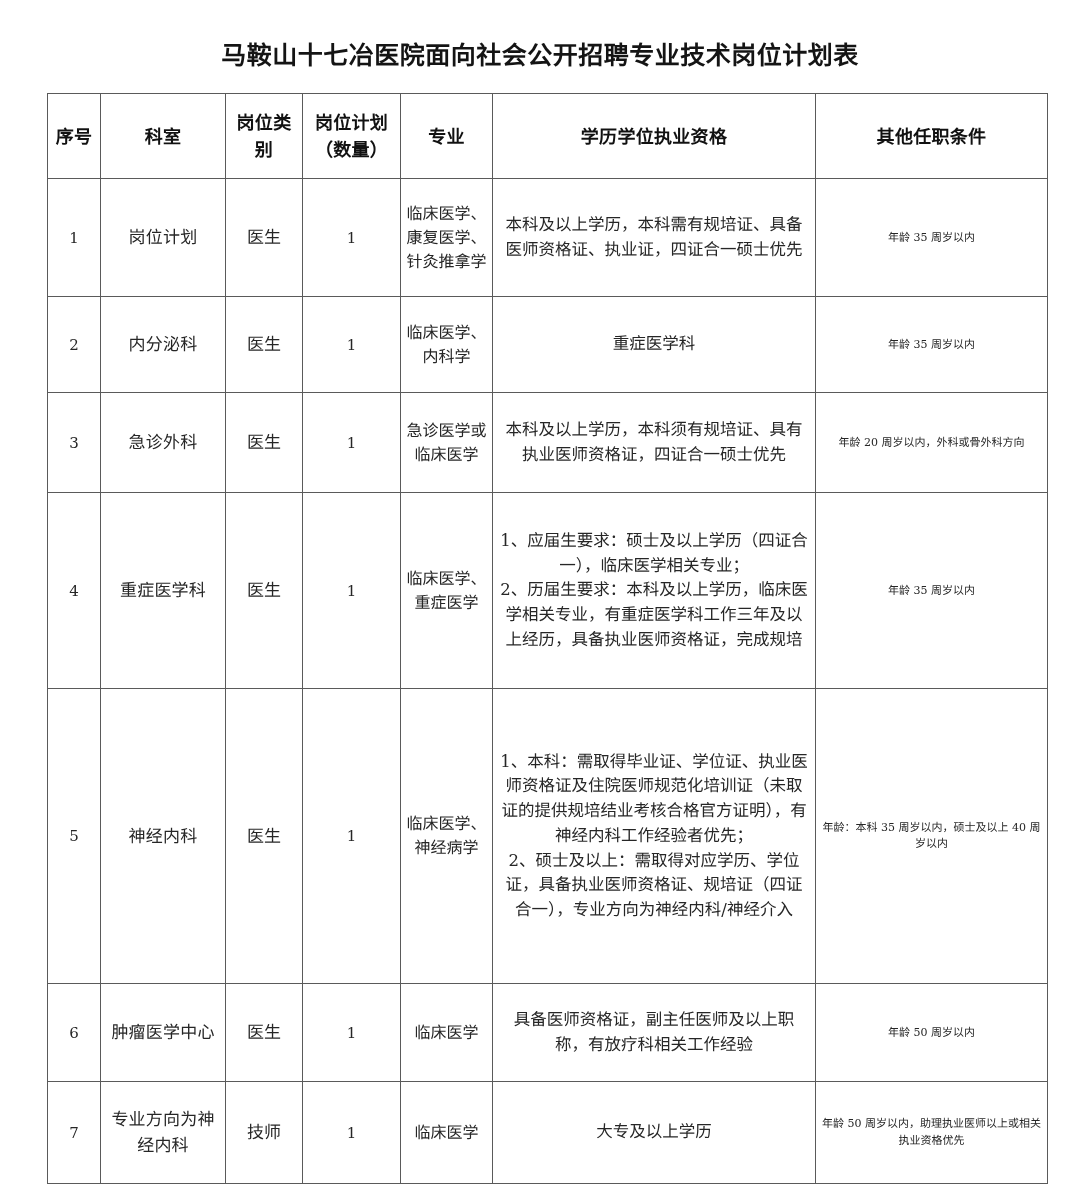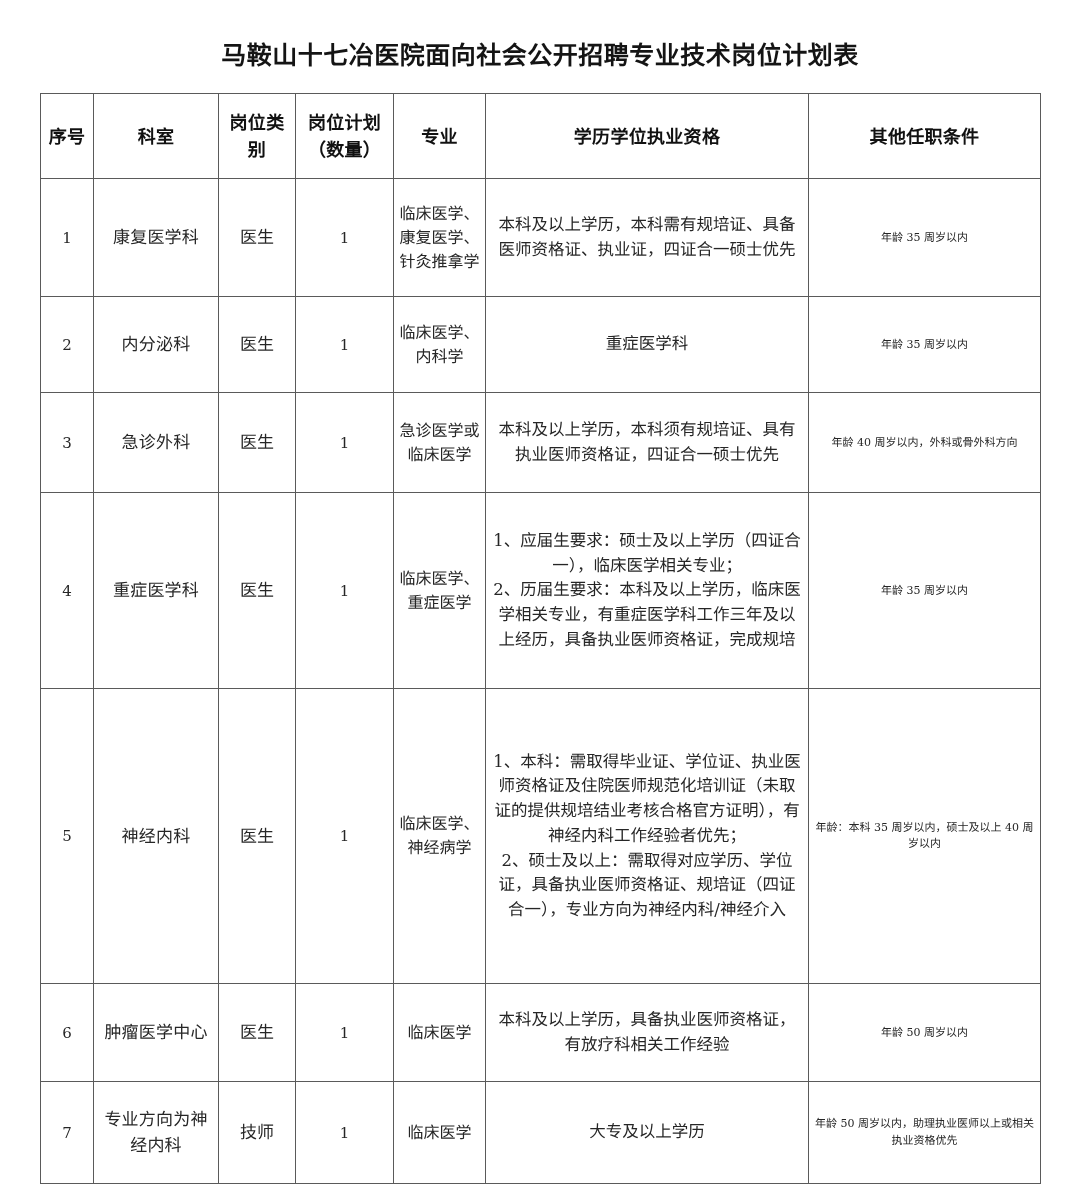--- a/index.html
+++ b/index.html
@@ -27,20 +27,21 @@
     font-size: 25px;
     font-weight: bold;
     letter-spacing: 0.5px;
     color: #141414;
     padding: 40px 60px 22px 60px;
     line-height: 1.25;
     font-family: "DejaVu Serif", "Liberation Serif", serif;
   }
   .table-wrap {
     padding: 0 40px 0 40px;
+    margin-left: 7px;
   }
   table.plan-table {
     width: 1000px;
     border-collapse: collapse;
     table-layout: fixed;
     border: 1.5px solid #4a4a4a;
     background: #fff;
   }
   table.plan-table th,
   table.plan-table td {
@@ -138,21 +139,21 @@
           <th>岗位计划（数量）</th>
           <th>专业</th>
           <th>学历学位执业资格</th>
           <th>其他任职条件</th>
         </tr>
       </thead>
       <tbody>
 
         <tr class="row-h1">
           <td class="cell-seq num">1</td>
-          <td class="cell-dept">康复医学科</td>
+          <td class="cell-dept">岗位计划</td>
           <td class="cell-type">医生</td>
           <td class="cell-count num">1</td>
           <td class="cell-major">临床医学、康复医学、针灸推拿学</td>
           <td class="cell-edu multiline">本科及以上学历，本科需有规培证、具备医师资格证、执业证，四证合一硕士优先</td>
           <td class="cell-other">年龄 35 周岁以内</td>
         </tr>
 
         <tr class="row-h2">
           <td class="cell-seq num">2</td>
           <td class="cell-dept">内分泌科</td>
@@ -163,21 +164,21 @@
           <td class="cell-other">年龄 35 周岁以内</td>
         </tr>
 
         <tr class="row-h3">
           <td class="cell-seq num">3</td>
           <td class="cell-dept">急诊外科</td>
           <td class="cell-type">医生</td>
           <td class="cell-count num">1</td>
           <td class="cell-major">急诊医学或临床医学</td>
           <td class="cell-edu multiline">本科及以上学历，本科须有规培证、具有执业医师资格证，四证合一硕士优先</td>
-          <td class="cell-other">年龄 40 周岁以内，外科或骨外科方向</td>
+          <td class="cell-other">年龄 20 周岁以内，外科或骨外科方向</td>
         </tr>
 
         <tr class="row-h4">
           <td class="cell-seq num">4</td>
           <td class="cell-dept">重症医学科</td>
           <td class="cell-type">医生</td>
           <td class="cell-count num">1</td>
           <td class="cell-major">临床医学、重症医学</td>
           <td class="cell-edu multiline">1、应届生要求：硕士及以上学历（四证合一），临床医学相关专业；
 2、历届生要求：本科及以上学历，临床医学相关专业，有重症医学科工作三年及以上经历，具备执业医师资格证，完成规培</td>
@@ -194,21 +195,21 @@
 2、硕士及以上：需取得对应学历、学位证，具备执业医师资格证、规培证（四证合一），专业方向为神经内科/神经介入</td>
           <td class="cell-other">年龄：本科 35 周岁以内，硕士及以上 40 周岁以内</td>
         </tr>
 
         <tr class="row-h6">
           <td class="cell-seq num">6</td>
           <td class="cell-dept">肿瘤医学中心</td>
           <td class="cell-type">医生</td>
           <td class="cell-count num">1</td>
           <td class="cell-major">临床医学</td>
-          <td class="cell-edu multiline">本科及以上学历，具备执业医师资格证，有放疗科相关工作经验</td>
+          <td class="cell-edu multiline">具备医师资格证，副主任医师及以上职称，有放疗科相关工作经验</td>
           <td class="cell-other">年龄 50 周岁以内</td>
         </tr>
 
         <tr class="row-h7">
           <td class="cell-seq num">7</td>
           <td class="cell-dept">专业方向为神经内科</td>
           <td class="cell-type">技师</td>
           <td class="cell-count num">1</td>
           <td class="cell-major">临床医学</td>
           <td class="cell-edu multiline">大专及以上学历</td>

